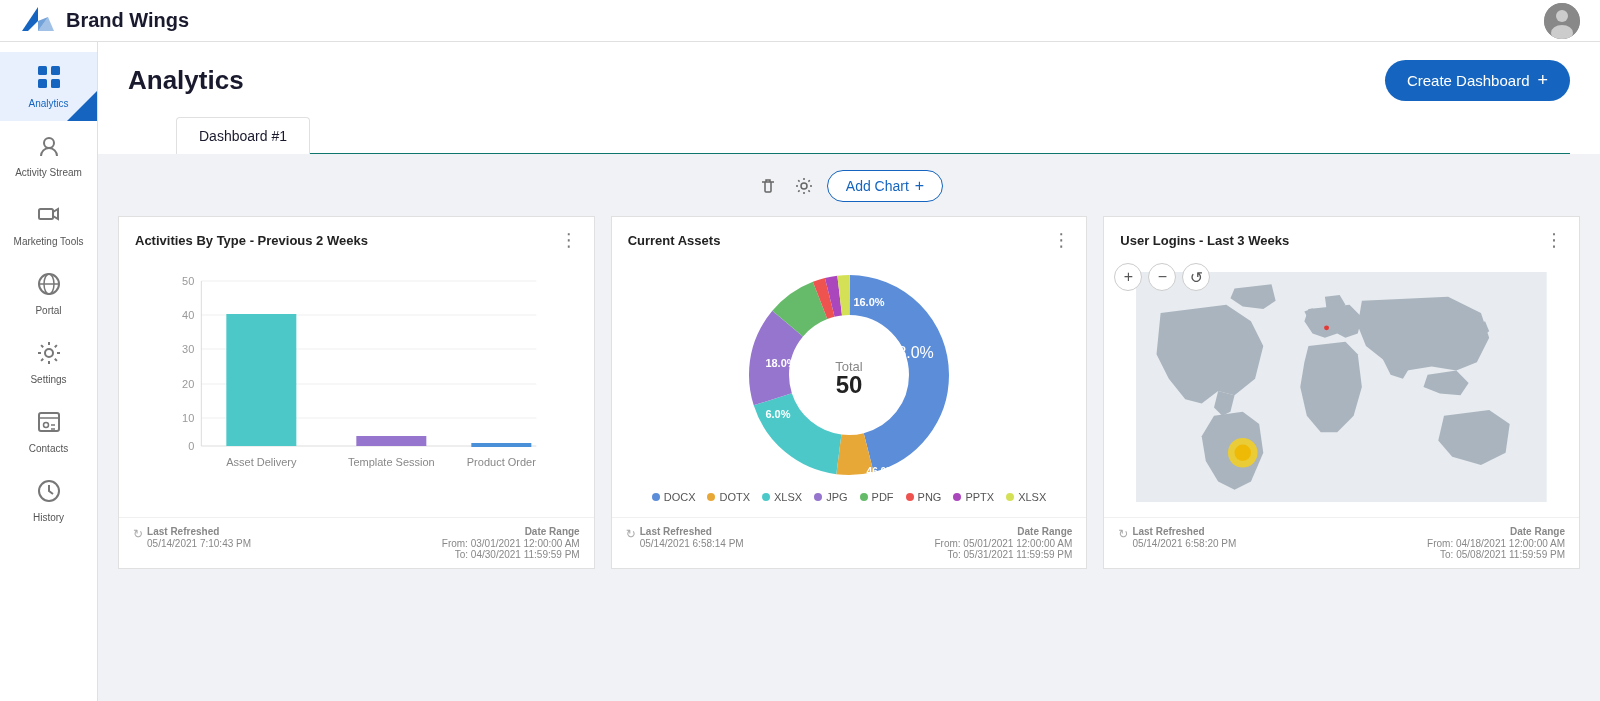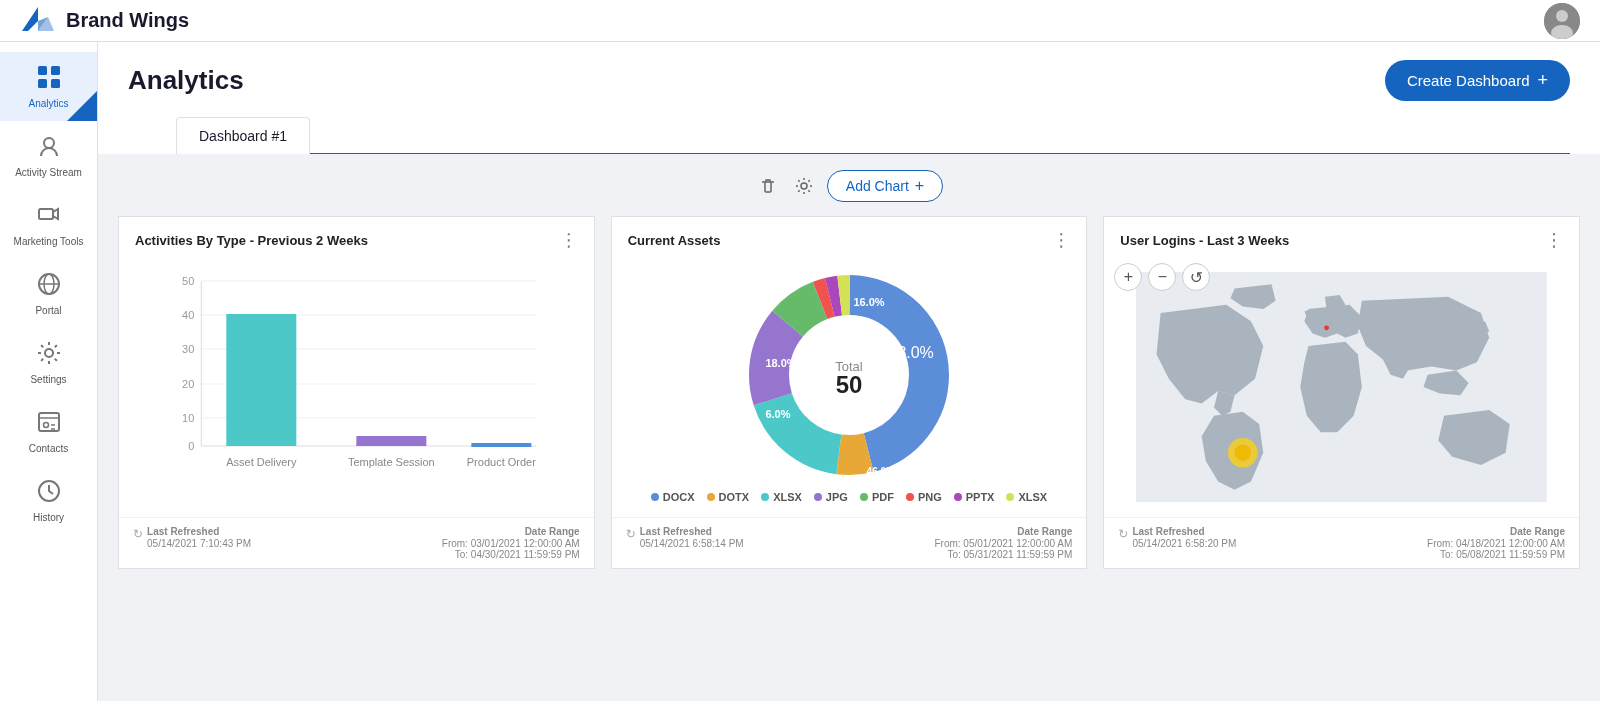--- a/index.html
+++ b/index.html
@@ -297,21 +297,20 @@
       height: 220px;
     }
     .donut-legend {
       display: flex;
       flex-wrap: wrap;
       justify-content: center;
       gap: 6px 12px;
       padding: 6px 8px;
       font-size: 11px;
       color: #555;
-      font-weight: bold;
     }
     .legend-item {
       display: flex;
       align-items: center;
       gap: 4px;
     }
     .legend-dot {
       width: 8px;
       height: 8px;
       border-radius: 50%;

